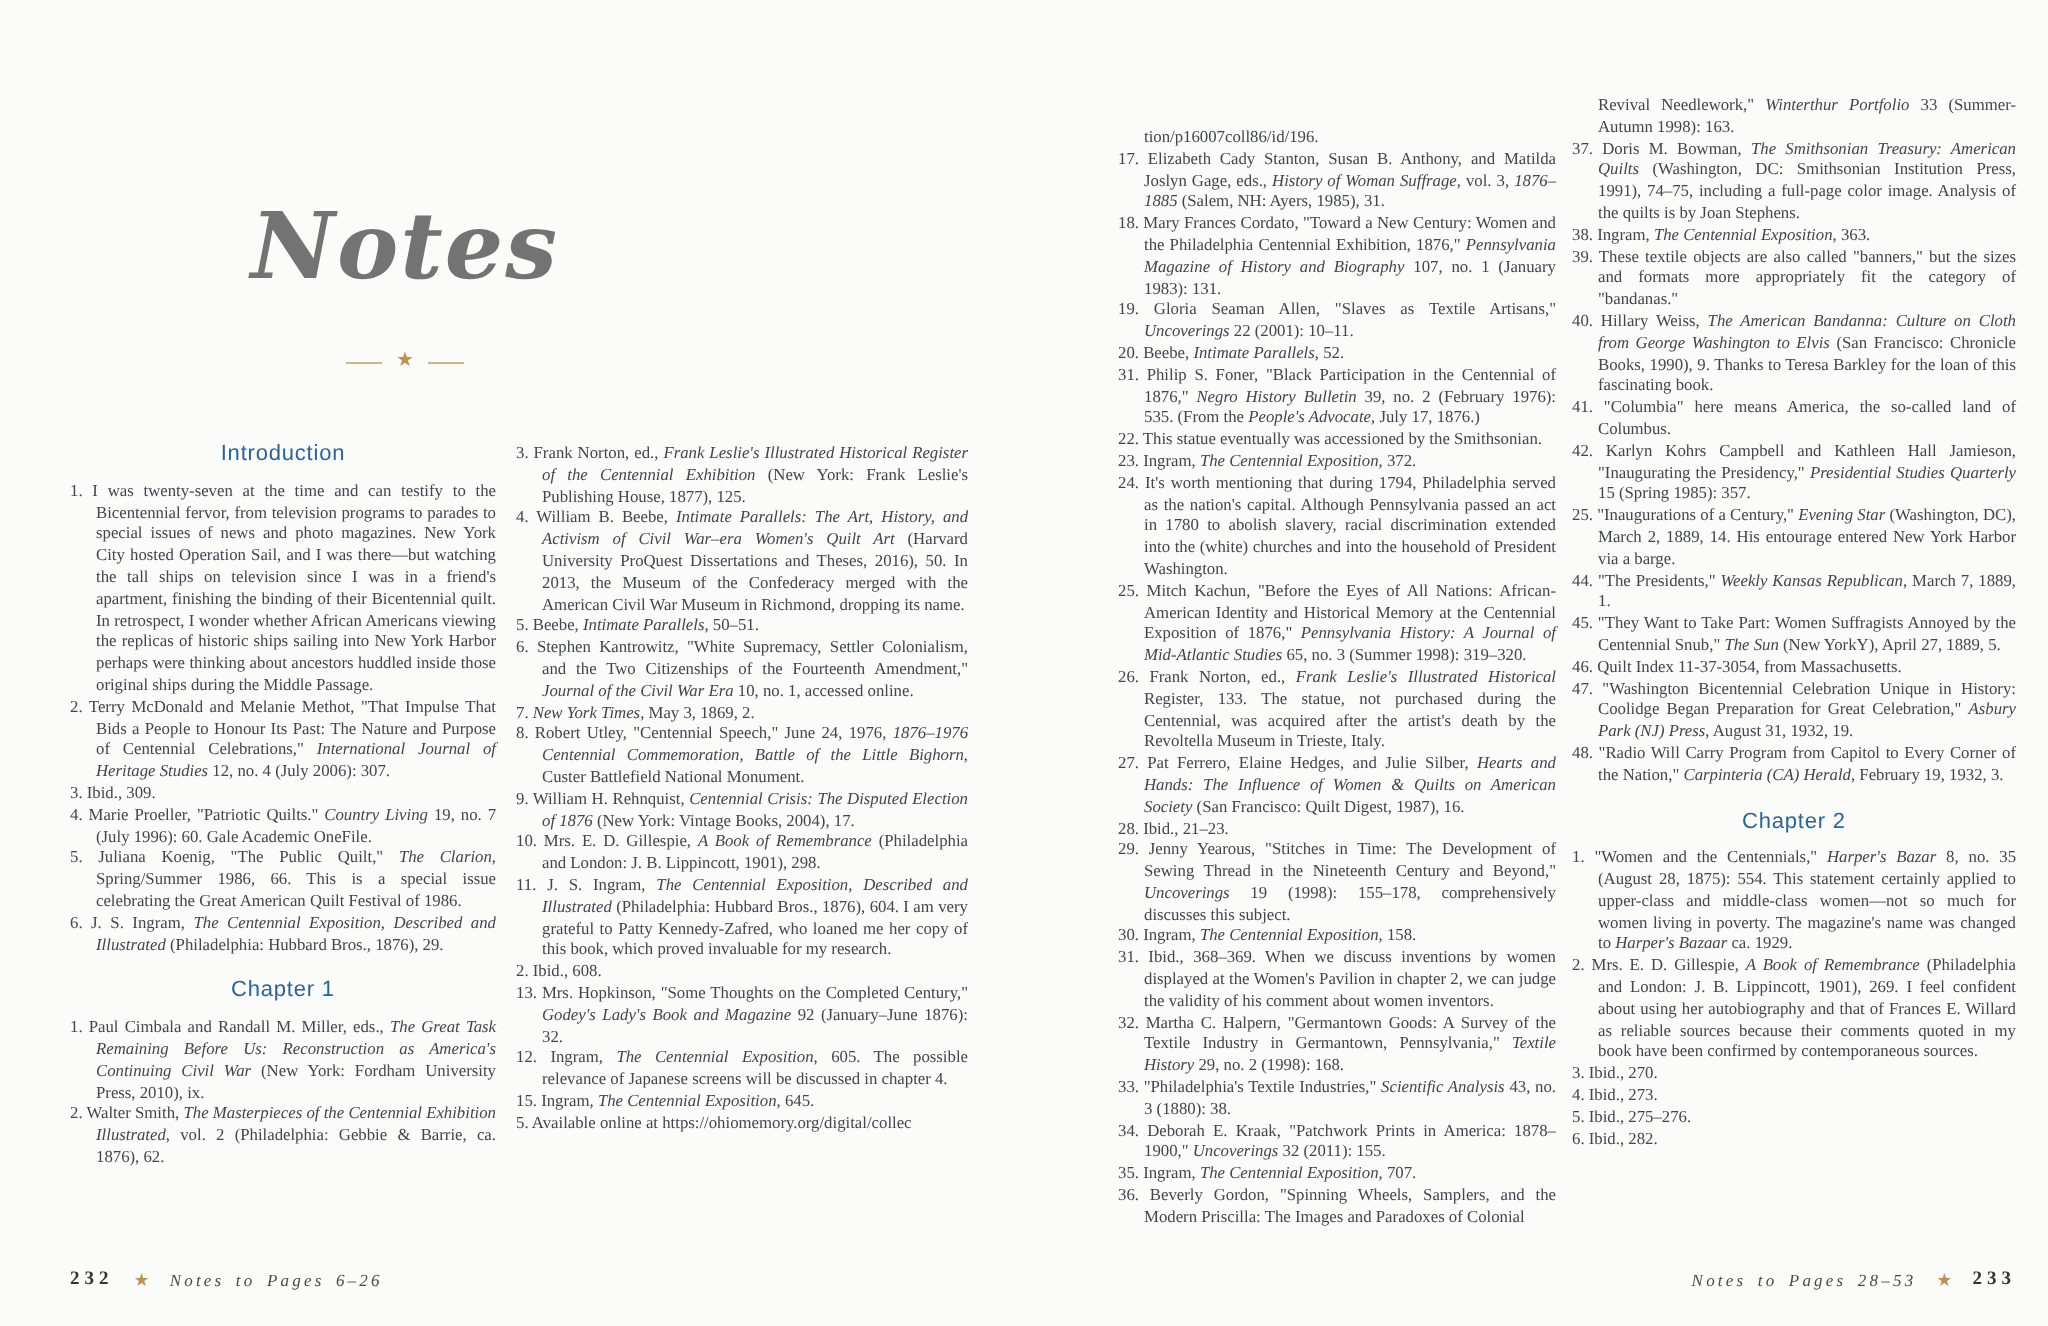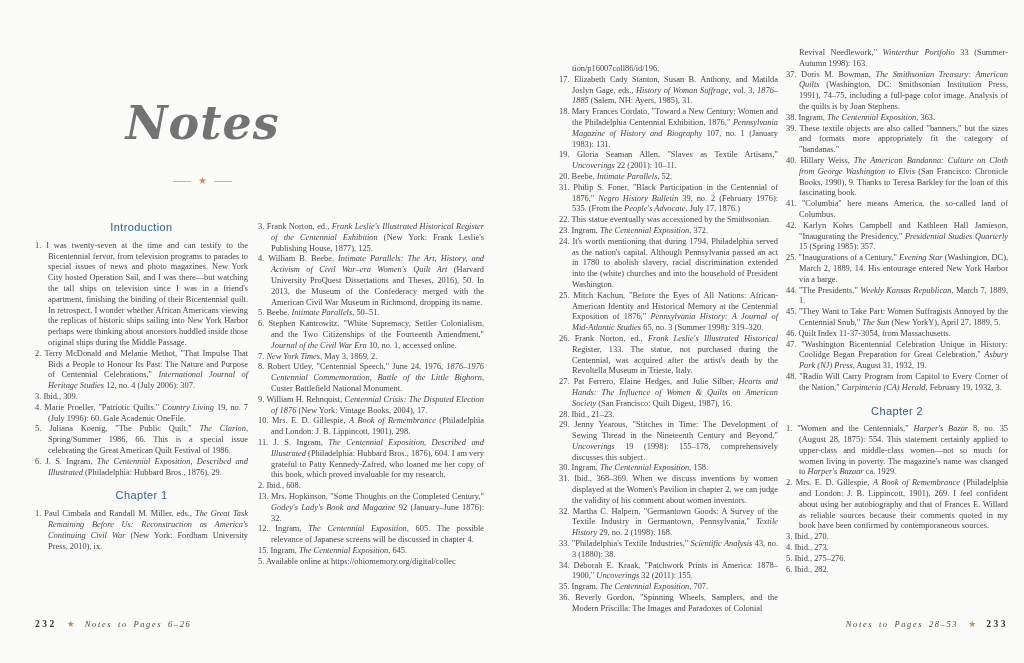--- a/index.html
+++ b/index.html
@@ -20,21 +20,21 @@
   .col3 { left:559px; top:64px;  width:219px; }
   .col4 { left:786px; top:48px;  width:222px; }
 
   .col-heading { font-family:"Liberation Sans", sans-serif; color:#30628f; font-size:11px;
                  text-align:center; margin:12px 0 8px; letter-spacing:0.4px; }
   .col > .col-heading:first-child { margin-top:0; }
   .note { text-align:justify; text-indent:-13px; padding-left:13px; }
   .note.cont { text-indent:0; }
   .note i { font-style:italic; }
 
-  .footer { position:absolute; bottom:34px; font-size:8.5px; color:#3e3e3e;
+  .footer { position:absolute; bottom:18px; font-size:8.5px; color:#3e3e3e;
             display:flex; align-items:center; gap:10px; }
   .footer-left { left:35px; }
   .footer-right { right:16px; }
   .page-num { font-weight:bold; font-size:9.5px; letter-spacing:2.5px; color:#333; }
   .footer .star { color:#c09059; font-size:9px; }
   .footer-label { font-style:italic; letter-spacing:1.6px; word-spacing:2px; color:#4a4a4a; }
 </style>
 </head>
 <body>
 
@@ -52,20 +52,21 @@
   <div class="col col1">
       <div class="col-heading">Introduction</div>
       <div class="note"><span class="num">1.</span> I was twenty-seven at the time and can testify to the Bicentennial fervor, from television programs to parades to special issues of news and photo magazines. New York City hosted Operation Sail, and I was there—but watching the tall ships on television since I was in a friend's apartment, finishing the binding of their Bicentennial quilt. In retrospect, I wonder whether African Americans viewing the replicas of historic ships sailing into New York Harbor perhaps were thinking about ancestors huddled inside those original ships during the Middle Passage.</div>
       <div class="note"><span class="num">2.</span> Terry McDonald and Melanie Methot, "That Impulse That Bids a People to Honour Its Past: The Nature and Purpose of Centennial Celebrations," <i>International Journal of Heritage Studies</i> 12, no. 4 (July 2006): 307.</div>
       <div class="note"><span class="num">3.</span> Ibid., 309.</div>
       <div class="note"><span class="num">4.</span> Marie Proeller, "Patriotic Quilts." <i>Country Living</i> 19, no. 7 (July 1996): 60. Gale Academic OneFile.</div>
       <div class="note"><span class="num">5.</span> Juliana Koenig, "The Public Quilt," <i>The Clarion</i>, Spring/Summer 1986, 66. This is a special issue celebrating the Great American Quilt Festival of 1986.</div>
       <div class="note"><span class="num">6.</span> J. S. Ingram, <i>The Centennial Exposition, Described and Illustrated</i> (Philadelphia: Hubbard Bros., 1876), 29.</div>
       <div class="col-heading">Chapter 1</div>
       <div class="note"><span class="num">1.</span> Paul Cimbala and Randall M. Miller, eds., <i>The Great Task Remaining Before Us: Reconstruction as America's Continuing Civil War</i> (New York: Fordham University Press, 2010), ix.</div>
+      <div class="note"><span class="num">2.</span> Walter Smith, <i>The Masterpieces of the Centennial Exhibition Illustrated</i>, vol. 2 (Philadelphia: Gebbie &amp; Barrie, ca. 1876), 62.</div>
     </div>
   <div class="col col2">
       <div class="note"><span class="num">3.</span> Frank Norton, ed., <i>Frank Leslie's Illustrated Historical Register of the Centennial Exhibition</i> (New York: Frank Leslie's Publishing House, 1877), 125.</div>
       <div class="note"><span class="num">4.</span> William B. Beebe, <i>Intimate Parallels: The Art, History, and Activism of Civil War–era Women's Quilt Art</i> (Harvard University ProQuest Dissertations and Theses, 2016), 50. In 2013, the Museum of the Confederacy merged with the American Civil War Museum in Richmond, dropping its name.</div>
       <div class="note"><span class="num">5.</span> Beebe, <i>Intimate Parallels</i>, 50–51.</div>
       <div class="note"><span class="num">6.</span> Stephen Kantrowitz, "White Supremacy, Settler Colonialism, and the Two Citizenships of the Fourteenth Amendment," <i>Journal of the Civil War Era</i> 10, no. 1, accessed online.</div>
       <div class="note"><span class="num">7.</span> <i>New York Times</i>, May 3, 1869, 2.</div>
       <div class="note"><span class="num">8.</span> Robert Utley, "Centennial Speech," June 24, 1976, <i>1876–1976 Centennial Commemoration, Battle of the Little Bighorn</i>, Custer Battlefield National Monument.</div>
       <div class="note"><span class="num">9.</span> William H. Rehnquist, <i>Centennial Crisis: The Disputed Election of 1876</i> (New York: Vintage Books, 2004), 17.</div>
       <div class="note"><span class="num">10.</span> Mrs. E. D. Gillespie, <i>A Book of Remembrance</i> (Philadelphia and London: J. B. Lippincott, 1901), 298.</div>

